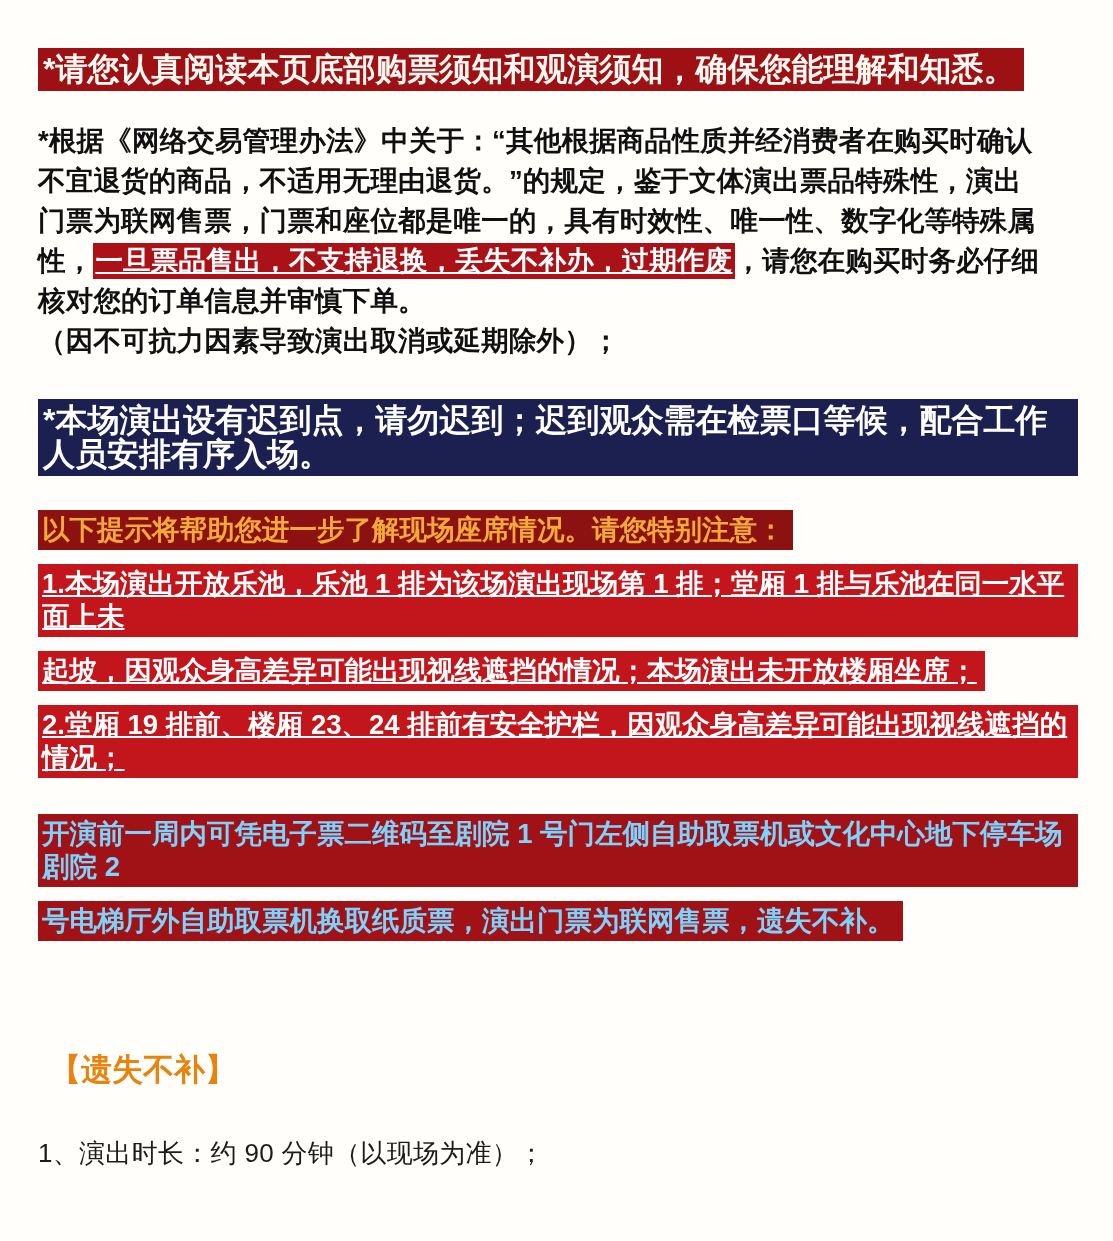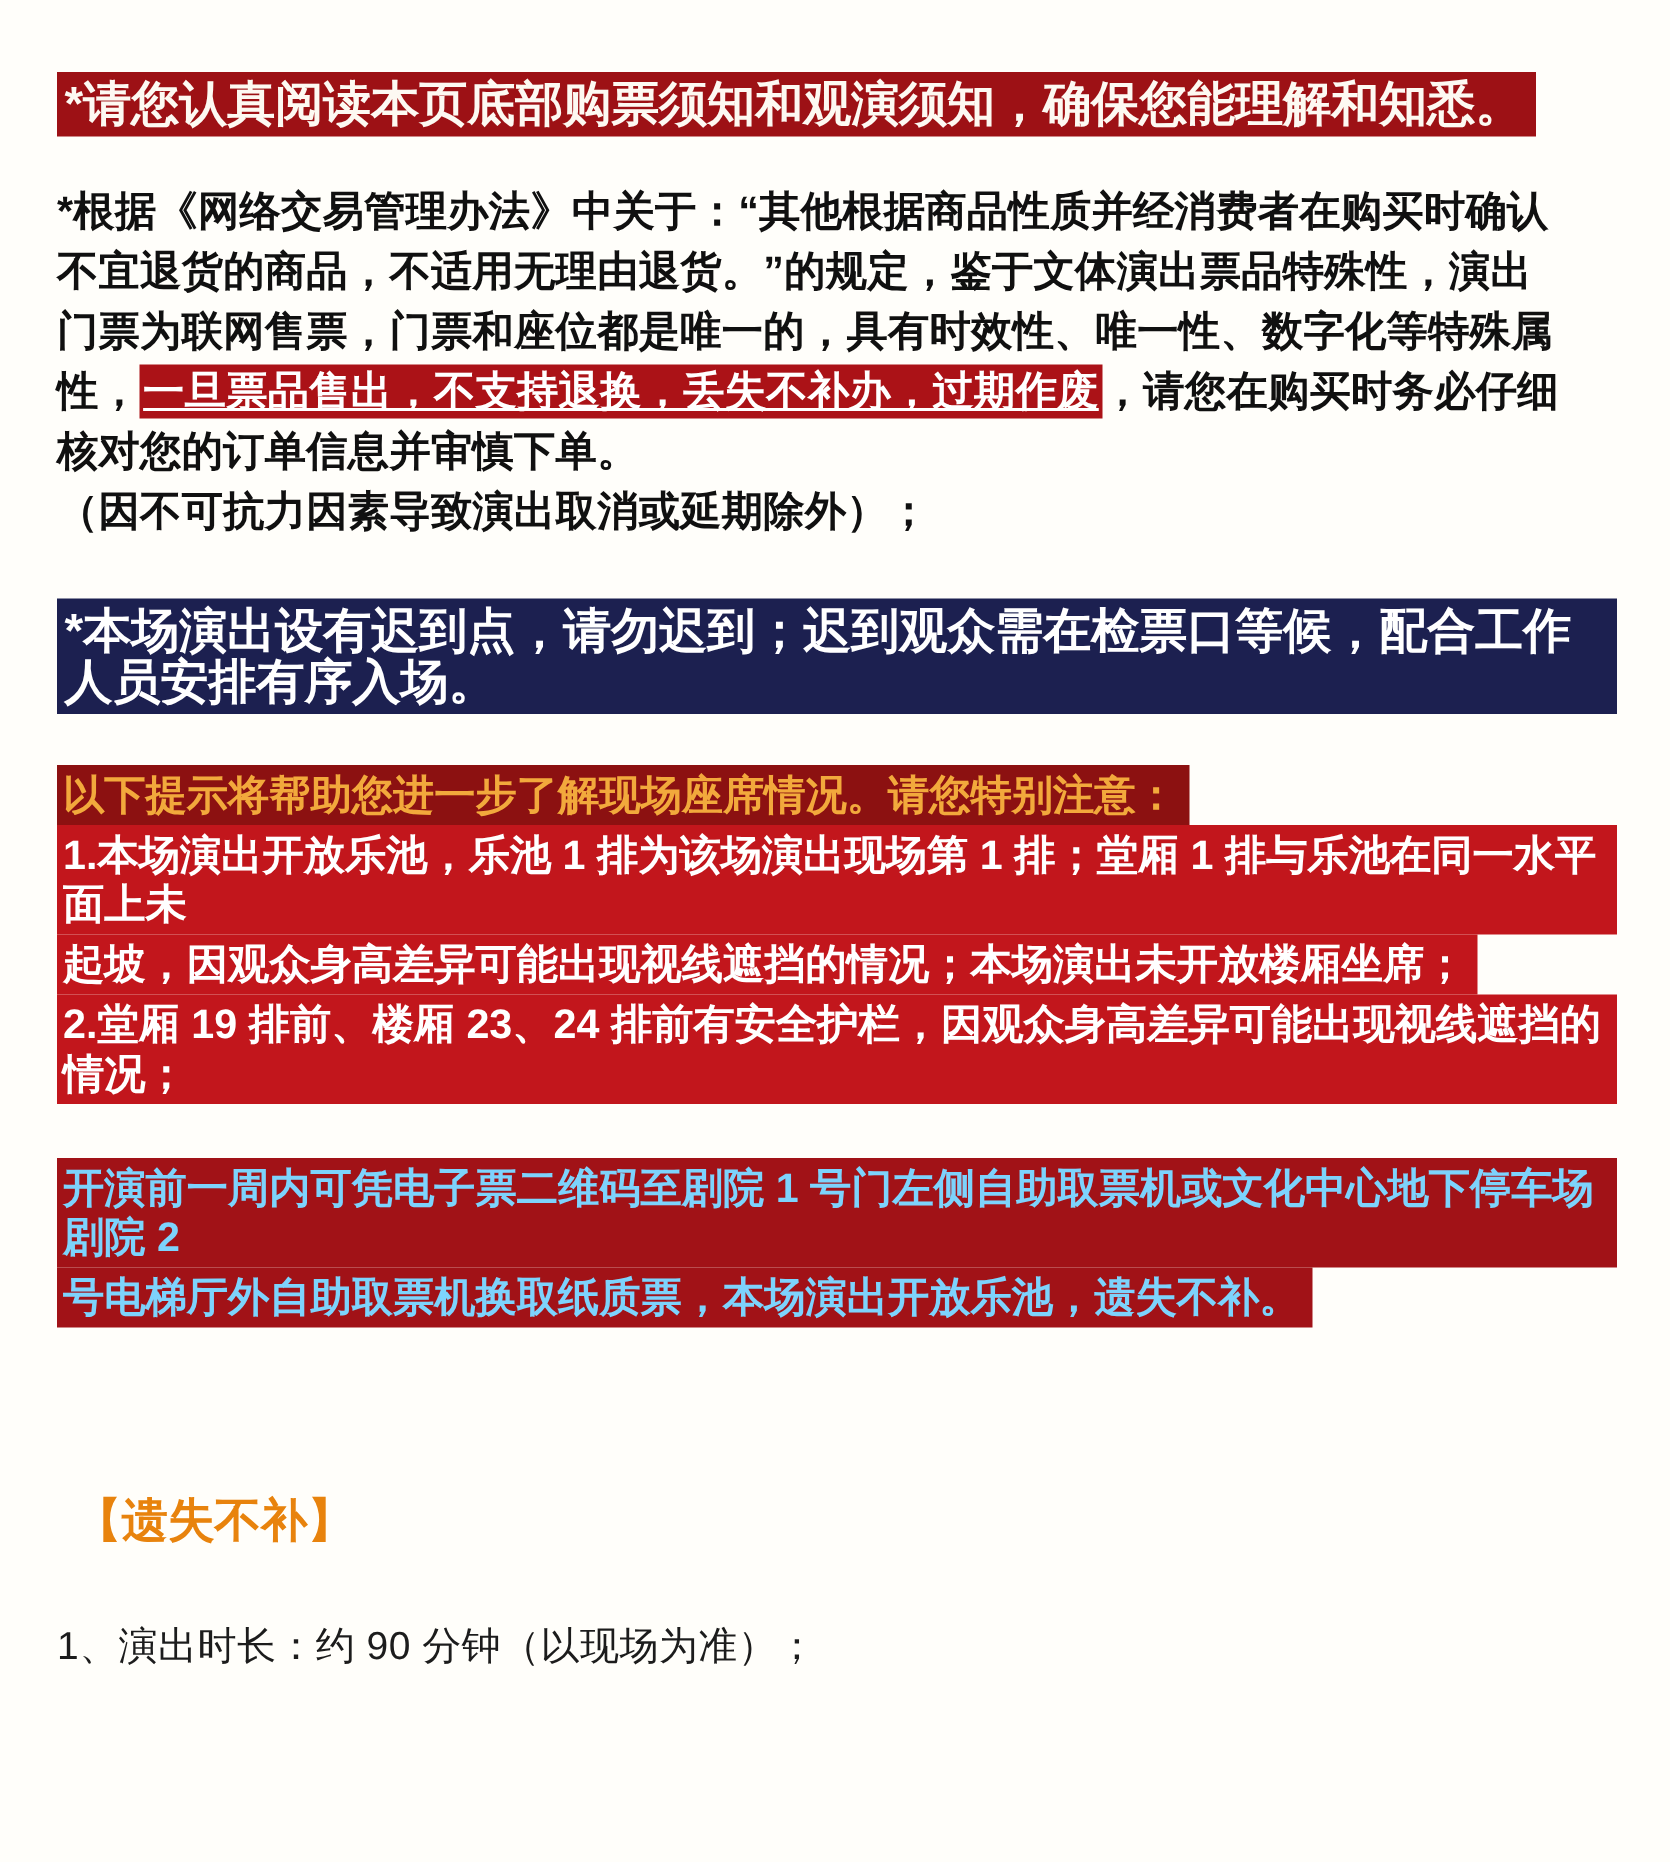--- a/index.html
+++ b/index.html
@@ -38,30 +38,30 @@
     text-decoration: underline;
     padding: 2px 2px 3px 2px;
     -webkit-box-decoration-break: clone;
     box-decoration-break: clone;
     text-align: right;
   }
   .exception-line { display: block; }
 
   
   .seat-block { margin-top: 34px; }
-  .seat-line { margin-bottom: 0; }
+  .seat-line { margin-bottom: 14px; }
   .seat-line > span {
     display: inline-block;
     font-size: 27.5px;
     font-weight: 700;
     line-height: 33px;
     padding: 3px 8px 4px 4px;
   }
   .gold-on-maroon { background: #8c1111; color: #f2a93c; }
-  .white-on-red   { background: #c2161c; color: #ffffff; }
+  .white-on-red   { background: #c2161c; color: #ffffff; text-decoration: underline; }
 
   
   .pickup-block { margin-top: 36px; }
   .pickup-block .seat-line > span { background: #a11217; color: #7dd3fc; }
 
   
   .info-title {
     margin: 108px 0 0 12px;
     font-size: 31px;
     font-weight: 700;
@@ -108,21 +108,21 @@
       <span class="white-on-red">2.堂厢 19 排前、楼厢 23、24 排前有安全护栏，因观众身高差异可能出现视线遮挡的情况；</span>
     </div>
   </div>
 
   
   <div class="pickup-block">
     <div class="seat-line">
       <span>开演前一周内可凭电子票二维码至剧院 1 号门左侧自助取票机或文化中心地下停车场剧院 2</span>
     </div>
     <div class="seat-line">
-      <span>号电梯厅外自助取票机换取纸质票，本场演出开放乐池，遗失不补。</span>
+      <span>号电梯厅外自助取票机换取纸质票，演出门票为联网售票，遗失不补。</span>
     </div>
   </div>
 
   
   <h2 class="info-title">【遗失不补】</h2>
 
   <div>
     <p class="info-item">1、演出时长：约 90 分钟（以现场为准）；</p>
 
   </div>

